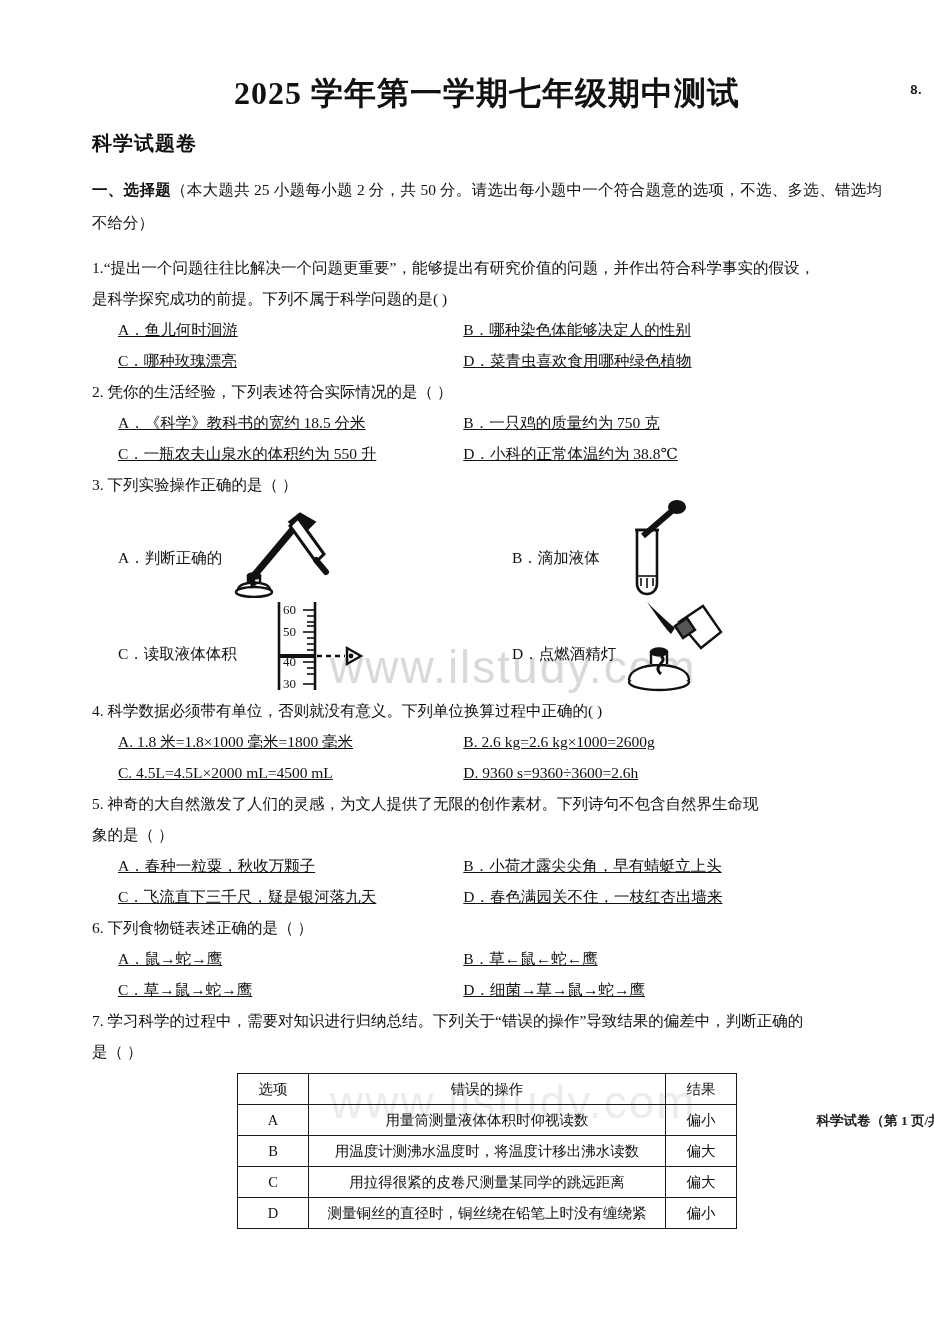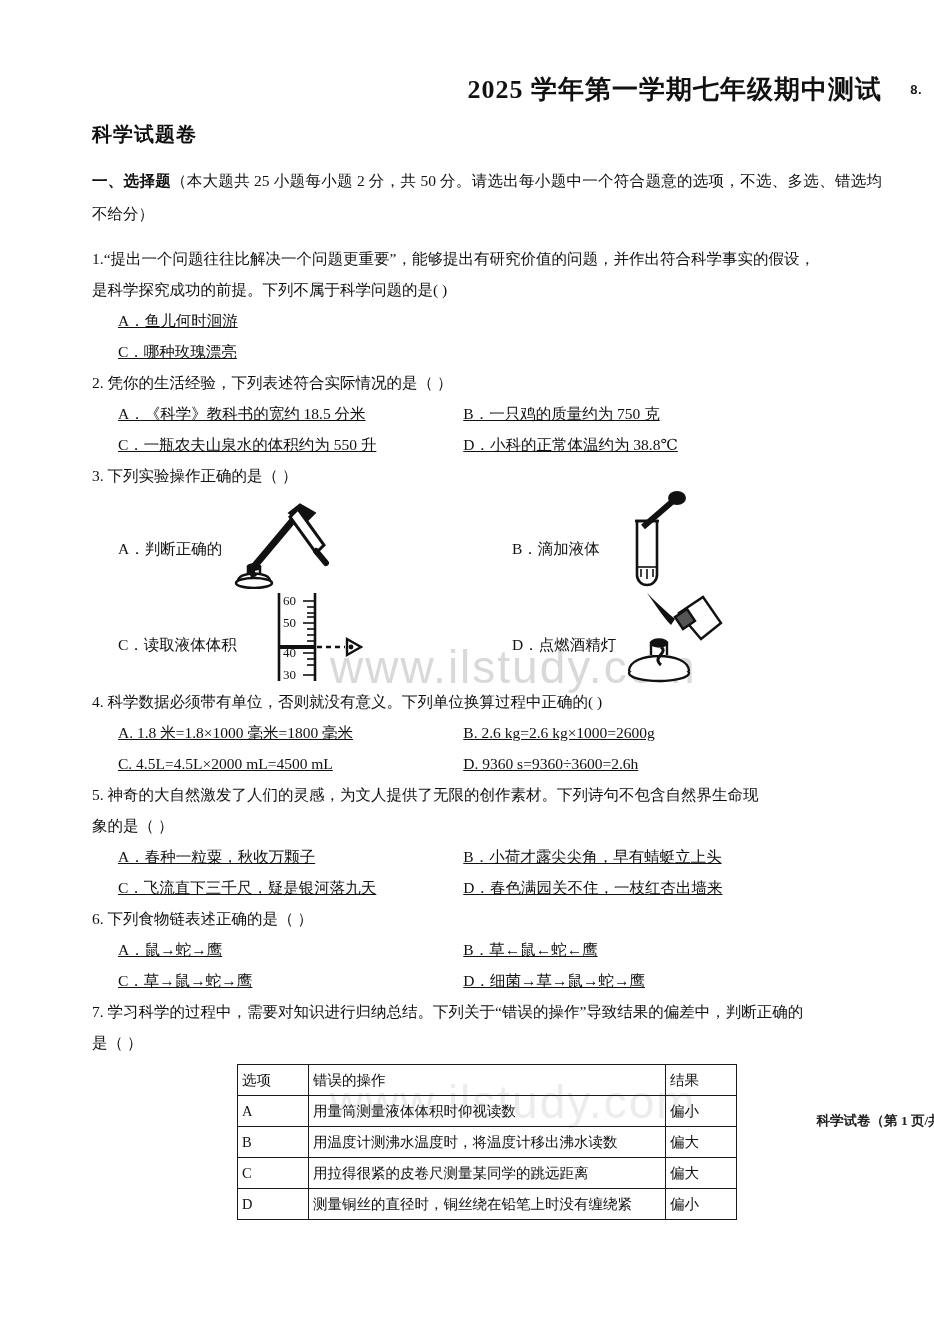--- a/index.html
+++ b/index.html
@@ -31,22 +31,22 @@
     color: #1a1a1a;
     letter-spacing: 0.5px;
   }
   .content {
     position: absolute;
     left: 92px;
     top: 72px;
     width: 790px;
   }
   .title-main {
-    text-align: right;
-    font-size: 26px;
+    text-align: center;
+    font-size: 32px;
     font-weight: bold;
     letter-spacing: 1px;
     margin: 0 0 14px 0;
     font-family: "Liberation Serif", "DejaVu Serif", serif;
   }
   .title-sub {
     font-size: 20px;
     font-weight: bold;
     letter-spacing: 1px;
     margin: 0 0 16px 0;
@@ -95,21 +95,21 @@
   .tbl-wrap { margin-top: 6px; }
   table.errtbl {
     border-collapse: collapse;
     margin: 0 auto;
     width: 500px;
     font-size: 14.5px;
   }
   table.errtbl td, table.errtbl th {
     border: 1.3px solid #1a1a1a;
     padding: 5px 4px;
-    text-align: left;
+    text-align: center;
     font-weight: normal;
     line-height: 20px;
   }
   table.errtbl .c-opt { width: 62px; }
   table.errtbl .c-res { width: 62px; }
 
   
   .watermark {
     position: absolute;
     left: 330px;
@@ -170,20 +170,24 @@
       <span>一、选择题</span><span class="norm">（本大题共 25 小题每小题 2 分，共 50 分。请选出每小题中一个符合题意的选项，不选、多选、错选均不给分）</span>
     </div>
 
     <div class="q">
       <span class="q-stem"><span>1.</span><span>“提出一个问题往往比解决一个问题更重要”，能够提出有研究价值的问题，并作出符合科学事实的假设，</span></span>
       <span class="q-stem-2">是科学探究成功的前提。下列不属于科学问题的是(    )</span>
       <div class="opts">
         <div class="col col-a">
           <div class="opt-line">A．鱼儿何时洄游</div>
           <div class="opt-line">C．哪种玫瑰漂亮</div>
+        </div>
+        <div class="col col-b">
+          <div class="opt-line">B．哪种染色体能够决定人的性别</div>
+          <div class="opt-line">D．菜青虫喜欢食用哪种绿色植物</div>
         </div>
       </div>
     </div>
 
     <div class="q">
       <span class="q-stem"><span>2.</span>&nbsp;<span>凭你的生活经验，下列表述符合实际情况的是（    ）</span></span>
       <div class="opts">
         <div class="col col-a">
           <div class="opt-line">A．《科学》教科书的宽约 18.5 分米</div>
           <div class="opt-line">C．一瓶农夫山泉水的体积约为 550 升</div>

